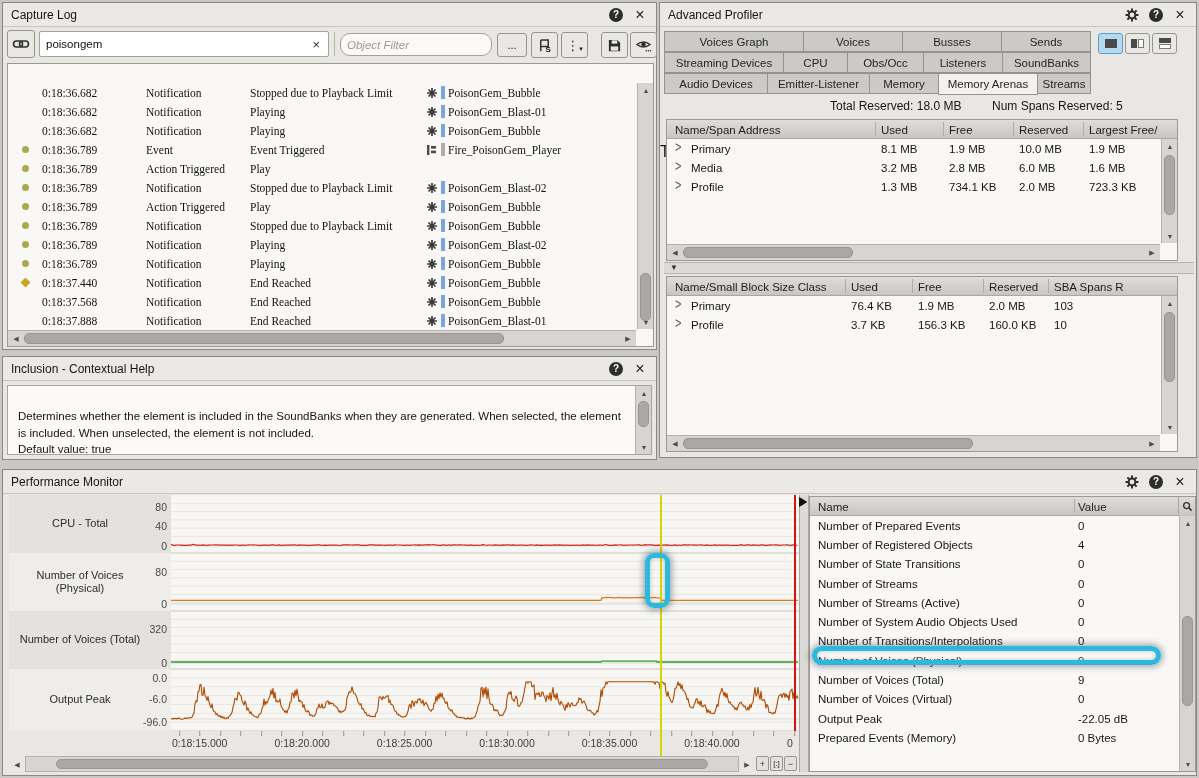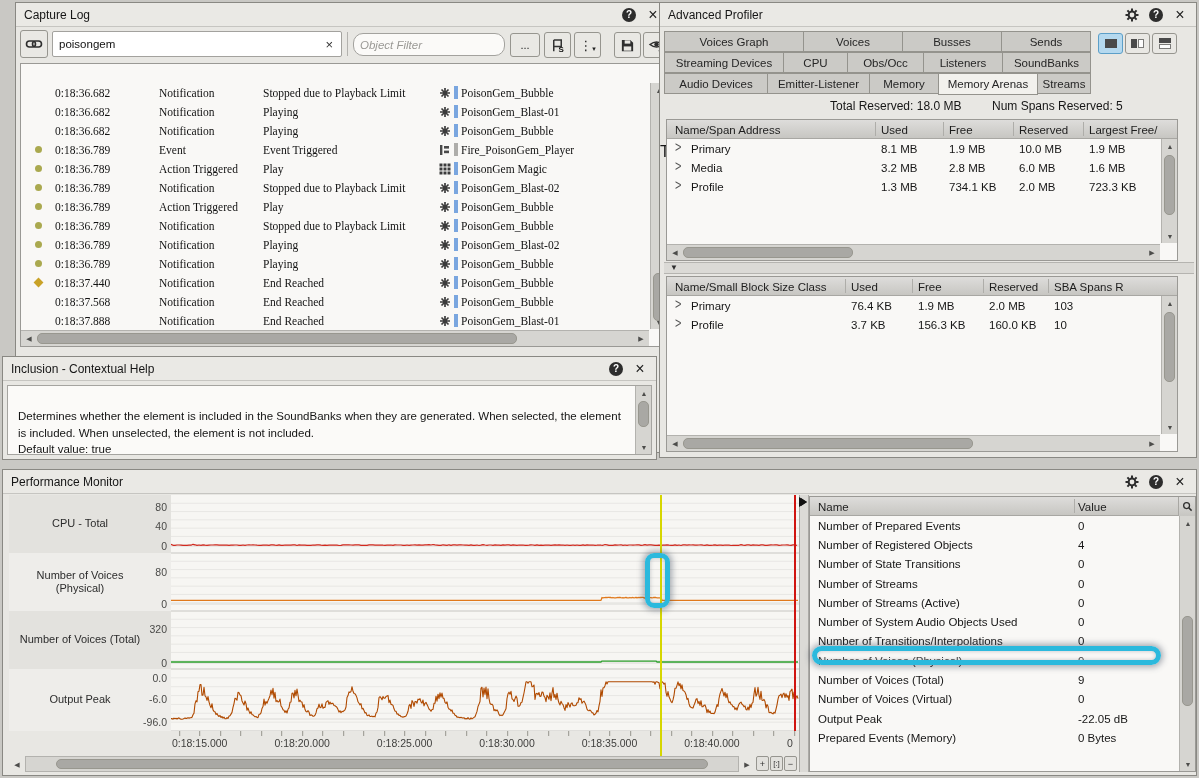--- a/index.html
+++ b/index.html
@@ -86,21 +86,21 @@
 #pm-cursor{position:absolute;left:657px;top:25px;width:2px;height:261px;background:#d6d600;z-index:10;}
 #pm-nowline{position:absolute;left:791px;top:25px;width:2px;height:236px;background:#d01410;z-index:10;}
 #pm-nowtri{border-top:5px solid transparent;border-bottom:5px solid transparent;border-left:8px solid #111;left:796px;top:27px;z-index:10;}
 svg{display:block;}
 </style>
 </head>
 <body>
 
 <div id="stage">
 
-  <div class="panel" id="capture-log" style="left:15px;top:2px;width:655px;height:451px;">
+  <div class="panel" id="capture-log" style="left:2px;top:2px;width:655px;height:348px;">
     <div class="ptitle">
       <span>Capture Log</span>
         <span class="sp"></span>
       <span class="tbtn">
           <span class="qmark">?</span>
         </span>
       <span class="tbtn">
           <span class="xmark">×</span>
         </span>
     </div>
@@ -205,37 +205,20 @@
               </svg>
               <span class="obj-bar gray"></span>
               <span>Fire_PoisonGem_Player</span>
             </span>
           </div>
           <div class="cl-row">
             <span class="dot olive"></span>
             <span class="ccell" style="left: 34px; width: 94px;">0:18:36.789</span>
             <span class="ccell" style="left: 138px; width: 96px;">Action Triggered</span>
             <span class="ccell" style="left: 242px; width: 168px;">Play</span>
-            <span class="ccell objwrap" style="left: 418px; right: 2px;">
-              <svg viewBox="0 0 12 12" class="obj-icon">
-                <g fill="#3b3b3b">
-                  <rect x="0.5" y="0.5" width="3" height="3"></rect>
-                  <rect x="4.5" y="0.5" width="3" height="3"></rect>
-                  <rect x="8.5" y="0.5" width="3" height="3"></rect>
-                  <rect x="0.5" y="4.5" width="3" height="3"></rect>
-                  <rect x="4.5" y="4.5" width="3" height="3"></rect>
-                  <rect x="8.5" y="4.5" width="3" height="3"></rect>
-                  <rect x="0.5" y="8.5" width="3" height="3"></rect>
-                  <rect x="4.5" y="8.5" width="3" height="3"></rect>
-                  <rect x="8.5" y="8.5" width="3" height="3"></rect>
-                </g>
-              </svg>
-              <span class="obj-bar blue"></span>
-              <span>PoisonGem Magic</span>
-            </span>
           </div>
           <div class="cl-row">
             <span class="dot olive"></span>
             <span class="ccell" style="left: 34px; width: 94px;">0:18:36.789</span>
             <span class="ccell" style="left: 138px; width: 96px;">Notification</span>
             <span class="ccell" style="left: 242px; width: 168px;">Stopped due to Playback Limit</span>
             <span class="ccell objwrap" style="left: 418px; right: 2px;">
               <svg viewBox="0 0 12 12" class="obj-icon">
                 <path d="M6 1 V11 M1 6 H11 M2.5 2.5 L9.5 9.5 M9.5 2.5 L2.5 9.5" stroke="#3b3b3b" stroke-width="1.7" fill="none"></path>
               </svg>

